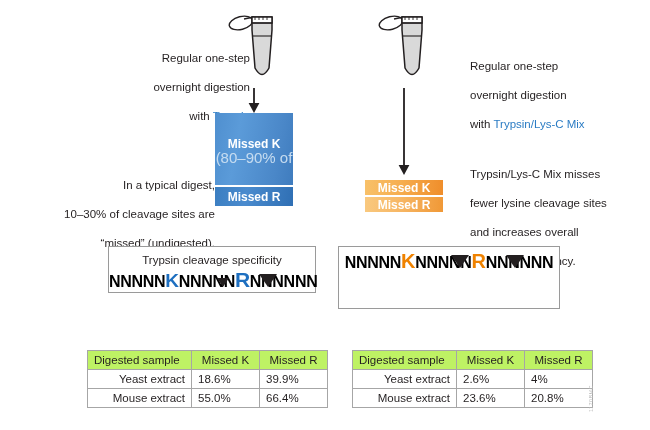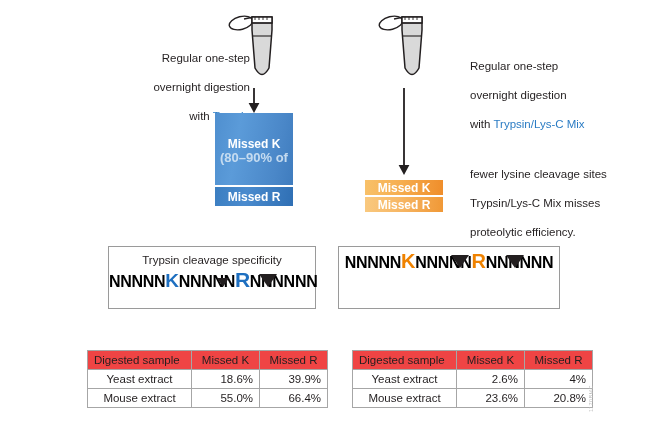--- a/index.html
+++ b/index.html
@@ -39,22 +39,22 @@
     font-weight:bold;
     font-size:12px;
     text-align:center;
     display:flex;
     flex-direction:column;
     align-items:center;
     justify-content:center;
     box-sizing:border-box;
   }
   .gbox .sub{
-    font-weight:bold;
-    font-size:13px;
+    font-weight:normal;
+    font-size:15px;
     line-height:13.5px;
     color:#cfe2f3;
     opacity:.92;
   }
   .blue-k{
     width:78px;height:72px;
     background:linear-gradient(100deg,#4f8fcf 0%,#5b9bd9 30%,#4a87c8 78%,#3f7cbe 100%);
     padding-top:4px;
   }
   .blue-r{
@@ -125,24 +125,24 @@
     background:#ffffff;
   }
   .tbl th,.tbl td{
     border:1px solid #a6a6a6;
     padding:3px 6px;
     font-weight:normal;
     color:#231f20;
     height:17px;
     box-sizing:border-box;
   }
-  .tbl th{background:#ef4444;text-align:left;}
+  .tbl th{background:#bef264;text-align:left;}
   .tbl th.num{text-align:center;}
-  .tbl td.num{text-align:right;}
-  .tbl td.name{text-align:center;}
+  .tbl td.num{text-align:left;}
+  .tbl td.name{text-align:right;}
 
   
   .watermark{
     position:absolute;
     font-size:5.5px;
     color:#b9b9b9;
     letter-spacing:.4px;
     transform:rotate(-90deg);
     transform-origin:left top;
     white-space:nowrap;
@@ -179,32 +179,37 @@
     </svg>
   </div>
 
   <div class="arrow" style="left:246px;top:88px;">
     <svg width="16" height="26" viewBox="0 0 16 26">
       <line x1="8" y1="0" x2="8" y2="17" stroke="#231f20" stroke-width="1.8"></line>
       <polygon points="2.6,15 13.4,15 8,25" fill="#231f20"></polygon>
     </svg>
   </div>
 
+  <div class="txt" style="left:40px;top:163px;width:175px;text-align:right;">
+    <div>In a typical digest,</div>
+    <div>10–30% of cleavage sites are</div>
+    <div>“missed” (undigested).</div>
+  </div>
 
   <div class="boxgroup" style="left:215px;top:113px;">
     <div class="gbox blue-k">
       <div>Missed K</div>
       <div class="sub">(80–90% of</div>
     </div>
     <div class="gbox blue-r">
       <div>Missed R</div>
     </div>
   </div>
 
-  <div class="spec" style="left:108px;top:246px;width:208px;height:63px;">
+  <div class="spec" style="left:108px;top:246px;width:208px;height:47px;">
     <div class="title">Trypsin cleavage specificity</div>
     <div class="seqwrap">
       <div class="seq"><span>NNNNN</span><span class="k-blue">K</span><span>NNNNN</span><span class="r-blue">R</span><span>NNNNNN</span></div>
       <div class="tri tri-sm" style="left:108px;top:2px;"></div>
       <div class="tri tri-lg" style="left:150px;top:-2px;"></div>
     </div>
   </div>
 
   <table class="tbl" style="left:87px;top:350px;">
     <thead>
@@ -263,22 +268,23 @@
   <div class="boxgroup" style="left:365px;top:180px;">
     <div class="gbox orange-k">
       <div>Missed K</div>
     </div>
     <div class="gbox orange-r">
       <div>Missed R</div>
     </div>
   </div>
 
   <div class="txt" style="left:470px;top:152px;width:180px;text-align:left;">
+    <div>Trypsin/Lys-C Mix misses</div>
     <div>fewer lysine cleavage sites</div>
-    <div>Trypsin/Lys-C Mix misses</div>
+    <div>and increases overall</div>
     <div>proteolytic efficiency.</div>
   </div>
 
   <div class="spec" style="left:338px;top:246px;width:222px;height:63px;">
     <div class="seqwrap">
       <div class="seq"><span>NNNNN</span><span class="k-or">K</span><span>NNNNN</span><span class="r-or">R</span><span>NNNNNN</span></div>
       <div class="tri tri-lg" style="left:112px;top:-2px;"></div>
       <div class="tri tri-lg" style="left:167px;top:-2px;"></div>
     </div>
   </div>

